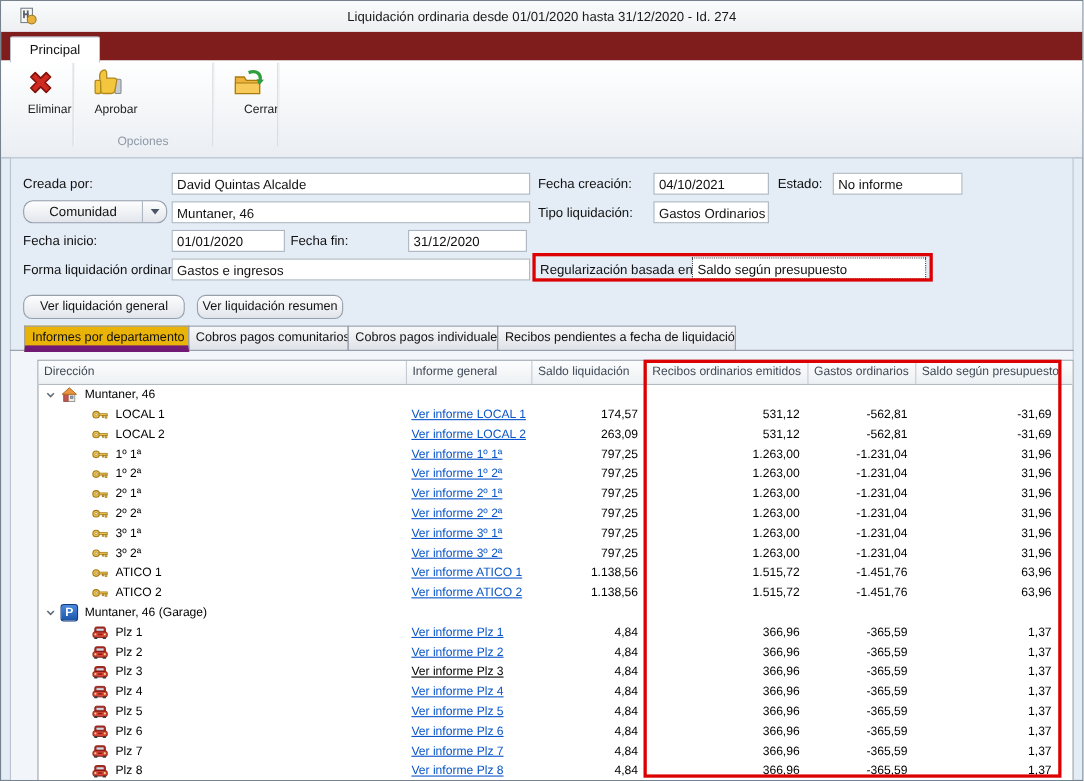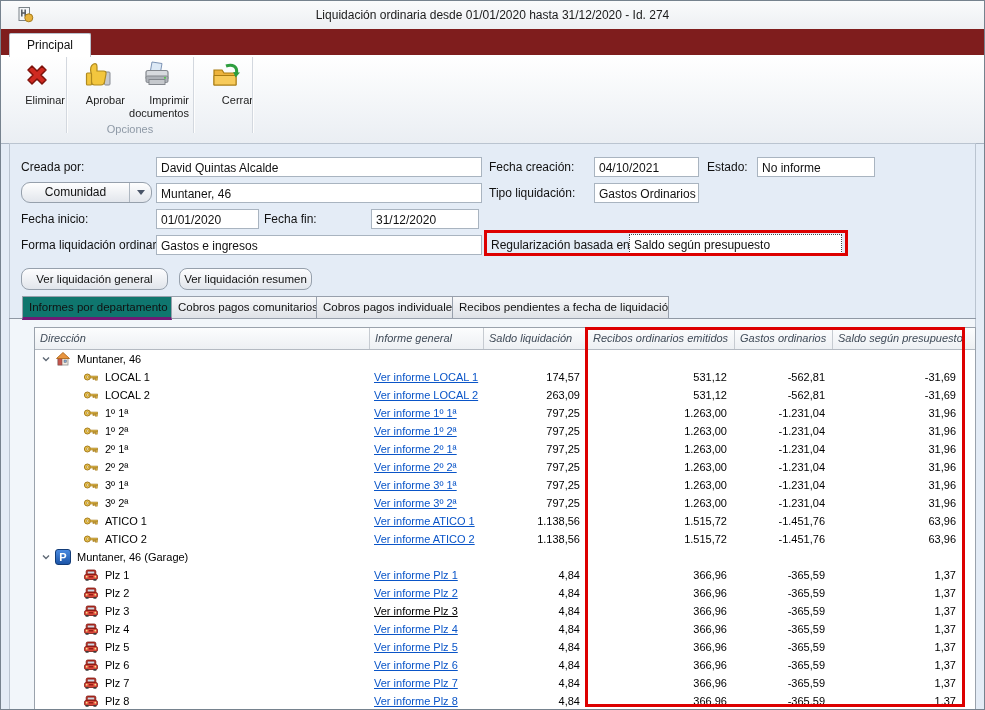--- a/index.html
+++ b/index.html
@@ -35,29 +35,29 @@
   .combobtn .arrow{width:21px;border-left:1px solid #aeb7c1;display:flex;align-items:center;justify-content:center;}
   .tri{width:0;height:0;border-left:4px solid transparent;border-right:4px solid transparent;border-top:5px solid #4a5568;}
   .abtn{position:absolute;box-sizing:border-box;height:22px;border:1px solid #96a0ac;border-radius:8px;
     background:linear-gradient(#fdfdfe,#e1e5eb);font-size:11.5px;text-align:center;line-height:20px;cursor:default;}
   
   .tabline{position:absolute;top:317px;left:8px;right:8px;height:1px;background:#8f98a4;z-index:1;}
   .dtabs{position:absolute;left:22px;top:295px;height:24px;display:flex;z-index:2;}
   .dtab{box-sizing:border-box;height:23px;border:1px solid #98a0ac;margin-left:-1px;
     background:linear-gradient(#f7f8fa,#dfe2e7);font-size:11.5px;text-align:center;
     line-height:21px;padding:0 6px;white-space:nowrap;overflow:hidden;}
-  .dtab.active{background:#0f766e;height:24px;border-bottom:3px solid #701a75;z-index:3;}
+  .dtab.active{background:#eab308;height:24px;border-bottom:6px solid #701a75;z-index:3;}
   .tabpage{position:absolute;top:318px;left:9px;right:9px;bottom:0;background:#f2f6fa;}
   
   .tbl{position:absolute;left:33px;top:326px;width:942px;height:384px;box-sizing:border-box;
     border:1px solid #9aa2ac;background:#fff;overflow:hidden;}
   .grid{display:grid;grid-template-columns:335px 114px 104px 147px 98px 131px;}
   .thead{height:21px;background:linear-gradient(#fcfdfe,#edf0f3);border-bottom:1px solid #b4bac2;
     font-size:11px;color:#3f4a57;}
-  .th{border-right:1px solid #c6cbd1;padding:0 0 0 5px;line-height:20px;white-space:nowrap;overflow:hidden;font-style:italic;}
+  .th{border-right:1px solid #c6cbd1;padding:0 0 0 5px;line-height:20px;white-space:nowrap;overflow:hidden;}
   .tr{height:18px;font-size:11px;align-items:center;}
   .td{display:flex;align-items:center;height:18px;white-space:nowrap;overflow:hidden;}
   .c-dir{padding-left:4px;}
   .chev{display:flex;margin-left:2px;}
   .gic{display:flex;margin-left:4px;}
   .iic{display:flex;margin-left:44px;}
   .rname{margin-left:6px;color:#000;}
   .c-link{padding-left:4px;}
   .lnk{color:#0a55c8;text-decoration:underline;cursor:pointer;}
   .lnk.focused{color:#000;}
@@ -105,32 +105,20 @@
     <div class="rbtn" style="left:68px;width:56px;">
       <span class="ric32">
         <svg width="32" height="32" viewBox="0 0 32 32">
           <rect x="23.5" y="13" width="5.5" height="13" rx="1" fill="#c7cad0" stroke="#878c94"></rect>
           <path d="M10 14 q-1.5-7 2.5-9 q3.5-1.5 3.5 3 l0 4 h6.5 q3 0 2.5 3 l-1.5 8 q-0.5 3-3.5 3 h-6.5 q-3 0-3-3 z" fill="#f3c63e" stroke="#b08a1e" stroke-width="1.2"></path>
           <rect x="5.5" y="14" width="5" height="12" rx="1" fill="#f3c63e" stroke="#b08a1e" stroke-width="1.2"></rect>
         </svg>
       </span>
       <span>Aprobar</span>
     </div>
-    <div class="rbtn" style="left:124px;width:64px;">
-      <span class="ric32">
-        <svg width="32" height="32" viewBox="0 0 32 32">
-          <polygon points="11,3 21,4.5 19.5,13 9.5,11.5" fill="#dce9f6" stroke="#7d94b5"></polygon>
-          <rect x="5" y="11.5" width="22" height="9" rx="2" fill="#d7dade" stroke="#83878d" stroke-width="1.2"></rect>
-          <rect x="5" y="17" width="22" height="6.5" rx="1.5" fill="#aeb2b8" stroke="#83878d"></rect>
-          <rect x="8" y="20.5" width="16" height="5" fill="#c6c9cd" stroke="#83878d"></rect>
-          <circle cx="24" cy="18.8" r="1.1" fill="#57c24e"></circle>
-        </svg>
-      </span>
-      <span>Imprimir documentos</span>
-    </div>
     <div class="vsep" style="left:192px;"></div>
     <div class="rbtn" style="left:196px;width:56px;">
       <span class="ric32">
         <svg width="32" height="32" viewBox="0 0 32 32">
           <path d="M5 12 L5 26 L27 26 L27 14 L15 14 L13 11 L5 11 Z" fill="#edb33d" stroke="#a97c12" stroke-width="1.2"></path>
           <path d="M5 16.5 h22 v9.5 h-22 z" fill="#f7ca5a" stroke="#a97c12"></path>
           <path d="M17 7 C 24 4.5 28.5 8 27.5 14" fill="none" stroke="#2f9e3f" stroke-width="3"></path>
           <polygon points="24.2,13 31,13.6 26.6,18.6" fill="#2f9e3f"></polygon>
         </svg>
       </span>

